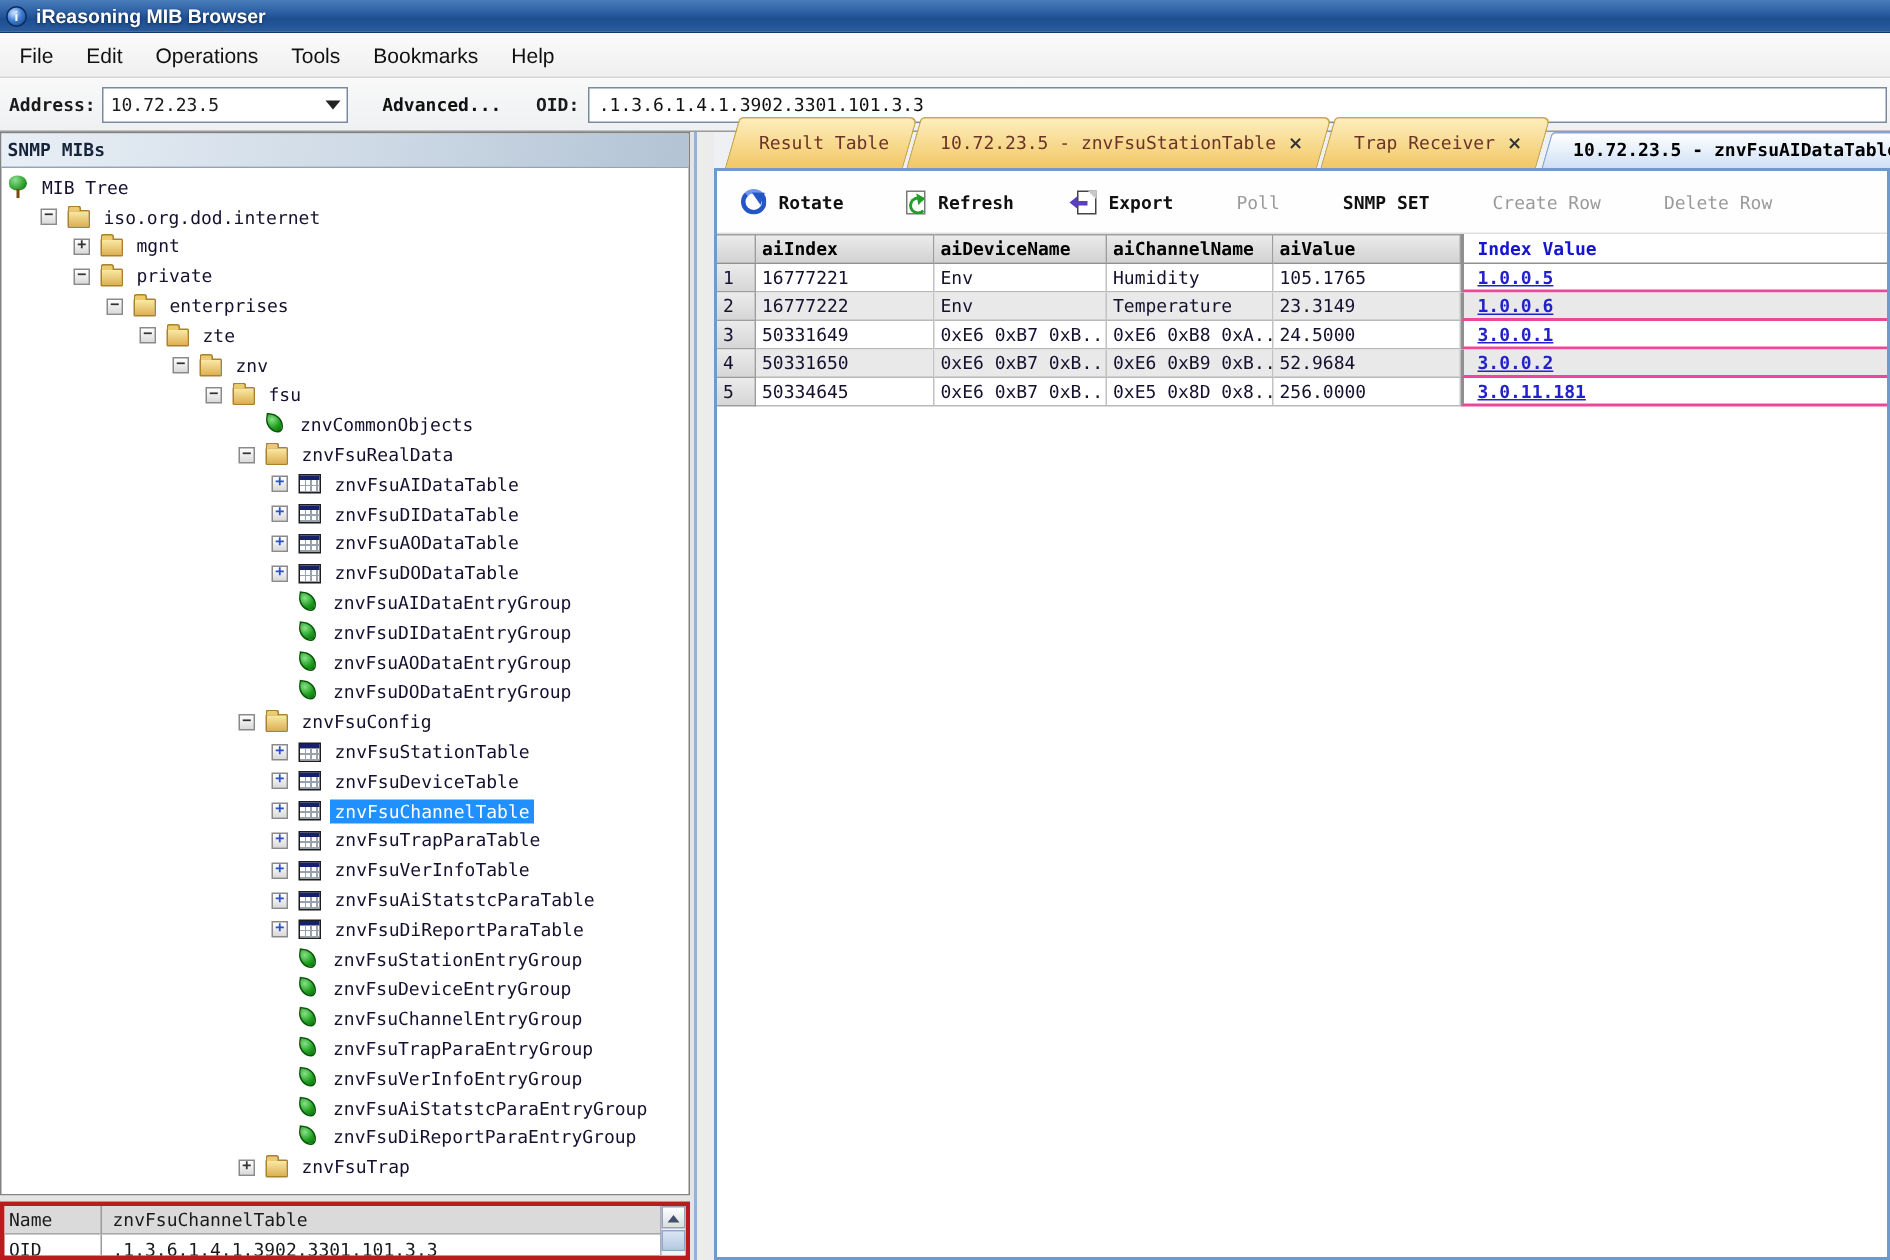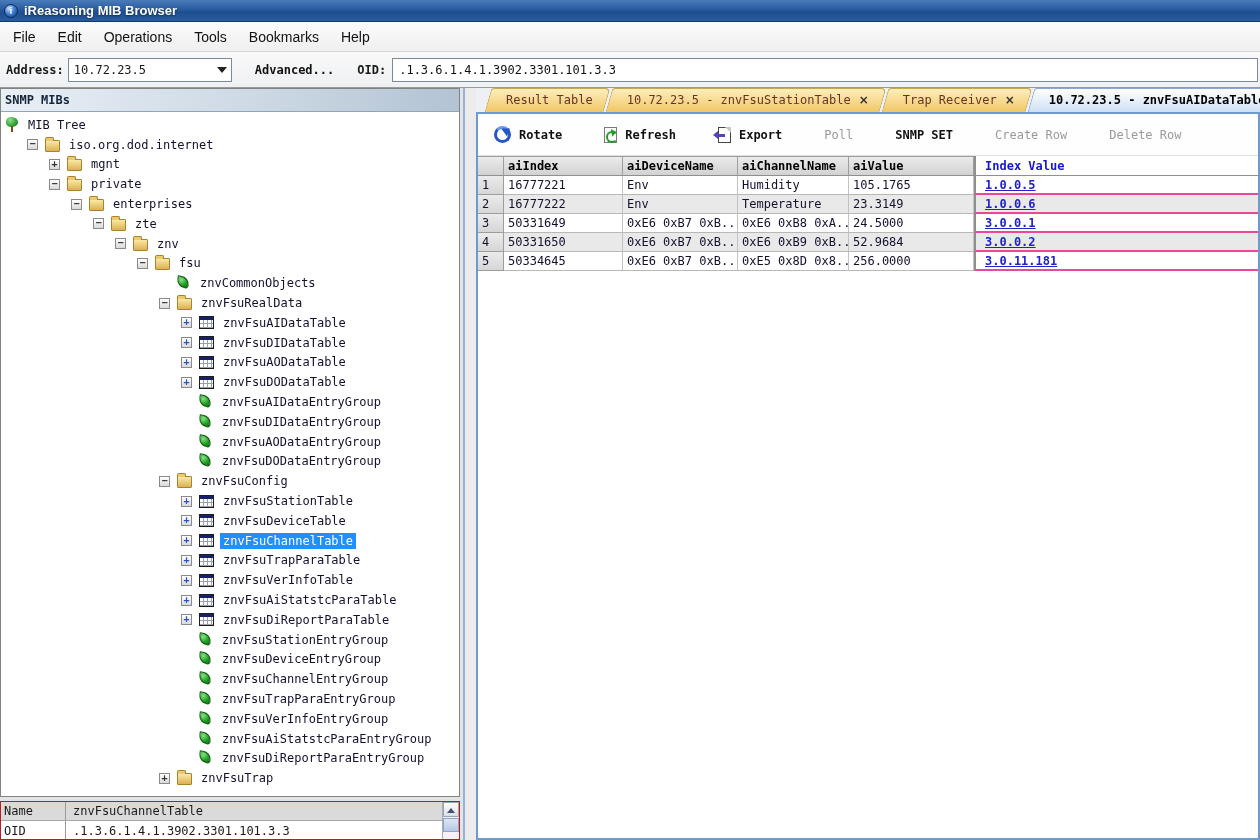--- a/index.html
+++ b/index.html
@@ -65,34 +65,34 @@
   .t-icon.table::after { content:''; position:absolute; left:0; right:0; top:3px; bottom:0;
     background:repeating-linear-gradient(to right, transparent 0 3px, #97a2ad 3px 4px),
                repeating-linear-gradient(to bottom, transparent 0 3px, #97a2ad 3px 4px); }
   .t-icon.leaf { width:12px; height:12px; margin:0 8px 2px 2px; border-radius:0 90% 4px 90%; transform:rotate(8deg);
     background:radial-gradient(circle at 30% 30%, #86e286, #22a022 55%, #0b6b0b); border:1px solid #085708; }
   .tree-label { padding:1px 3px; color:#14102e; }
   .tree-row.selected .tree-label { background:#2090ff; color:#fff; }
 
   
   .left-gap { height:4px; flex:none; background:#e4e4e4; }
-  .info-panel { flex:1; border:1px solid #b91c1c; background:#fff; position:relative; overflow:hidden; }
+  .info-panel { flex:1; border:3px solid #b91c1c; background:#fff; position:relative; overflow:hidden; }
   .info-row { display:flex; height:19px; align-items:center; }
   .info-row.head { background:#dadada; border-bottom:1px solid #a8a8a8; }
   .info-name { width:65px; flex:none; padding:0 3px; border-right:1px solid #9a9a9a; height:100%; display:flex; align-items:center; }
   .info-value { flex:1; padding:0 7px; white-space:nowrap; overflow:hidden; }
   .info-scrollbar { position:absolute; top:0; right:0; bottom:0; width:17px; background:#f1f3f6; border-left:1px solid #aab; }
   .sb-btn { height:15px; background:linear-gradient(#fefefe,#d9dee6); border:1px solid #9aa4b2; text-align:center;
     font:6px/13px "DejaVu Sans", sans-serif; color:#44506a; }
   .sb-up-arrow { width:0; height:0; margin:5px auto 0; border-left:4px solid transparent; border-right:4px solid transparent; border-bottom:5px solid #44506a; }
   .sb-thumb { height:14px; margin-top:1px; background:linear-gradient(#dbe6f4,#b6c8e2); border:1px solid #8ea6c8; }
 
   
   .tabbar { height:24px; flex:none; display:flex; align-items:flex-end; padding-left:12px; background:#eef0f3; }
-  .tab { position:relative; height:24px; display:flex; align-items:center; padding:0 14px 0 18px; margin-right:2px; cursor:default; }
+  .tab { position:relative; height:34px; display:flex; align-items:center; padding:0 14px 0 18px; margin-right:2px; cursor:default; }
   .tab::before { content:''; position:absolute; inset:0; transform:skewX(-16deg);
     background:linear-gradient(#fdeebc,#f2c766); border:1px solid #c9a84c; border-bottom:none; border-radius:3px 5px 0 0; }
   .tab.active { height:24px; }
   .tab.active::before { background:linear-gradient(#ffffff,#cfe0f5); border:1px solid #88a8d8; border-bottom:none; }
   .tab-label { position:relative; color:#6b3226; white-space:nowrap; }
   .tab.active .tab-label { color:#000; font-weight:bold; }
   .tab-close { position:relative; margin-left:8px; color:#333; font:bold 12px/12px "DejaVu Sans", sans-serif; }
 
   
   .tab-content { flex:1; border:2px solid #6f9ace; background:#fff; display:flex; flex-direction:column; min-height:0; }

